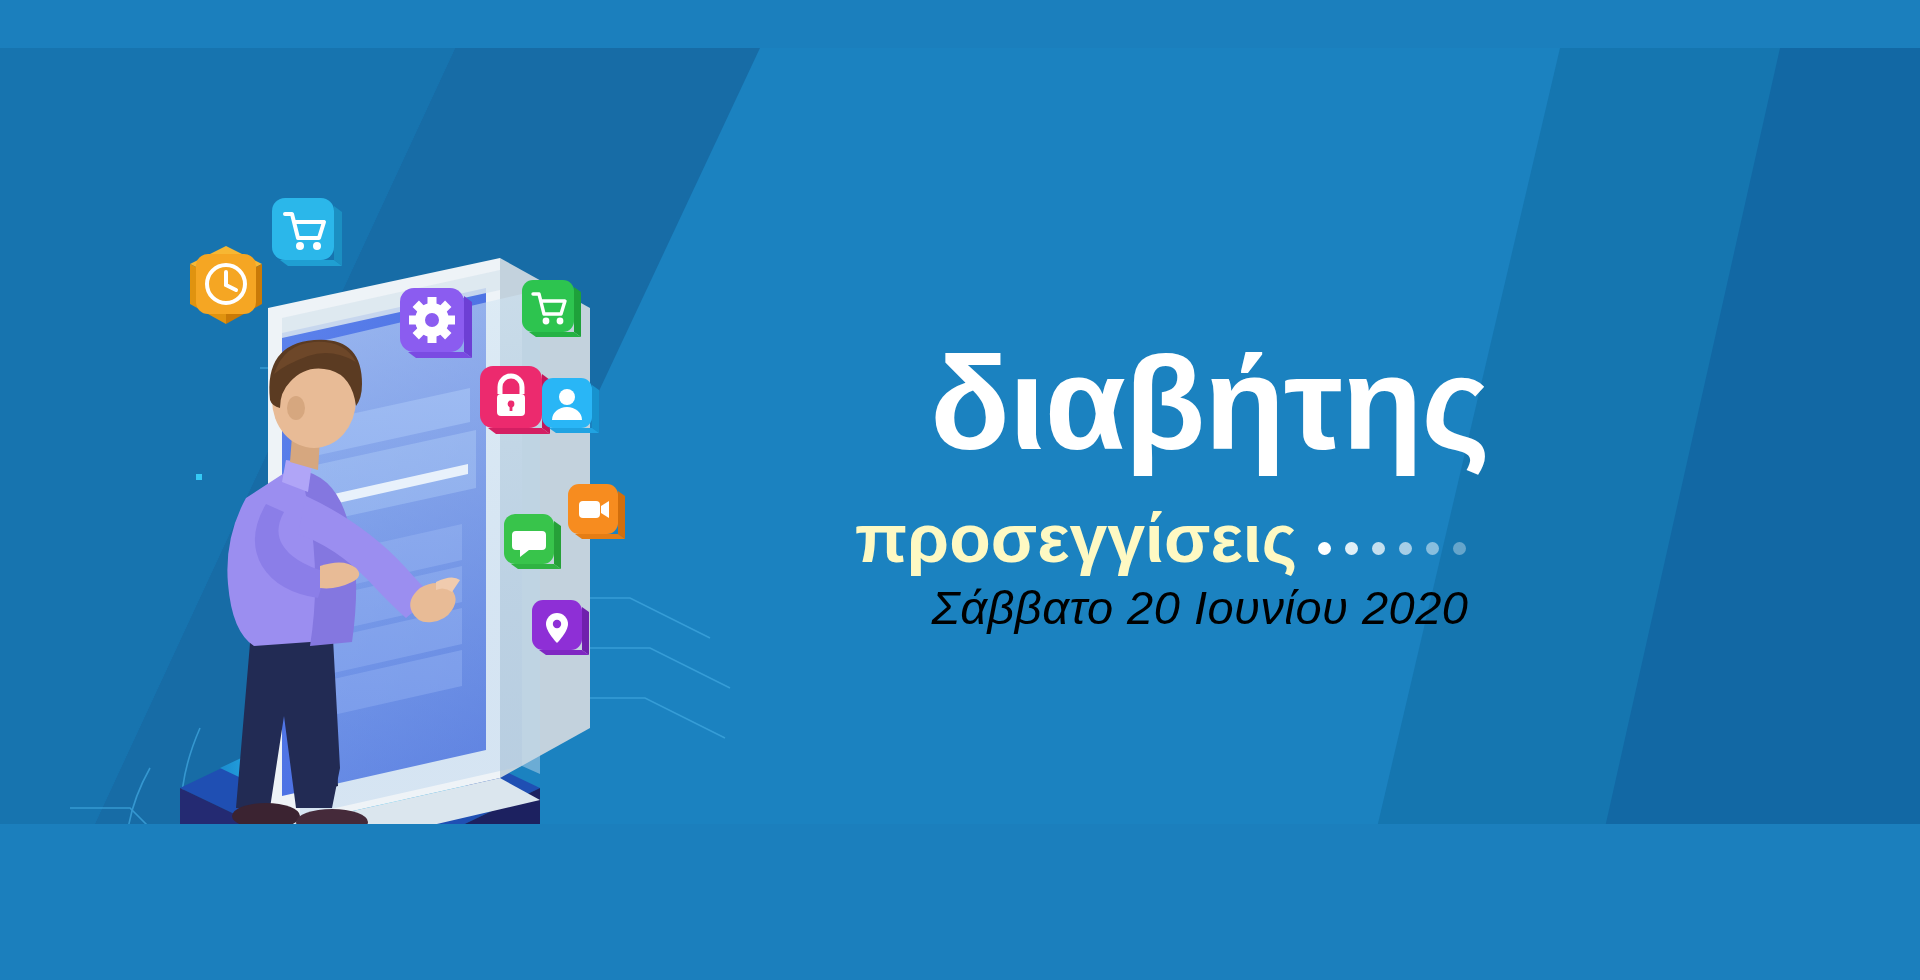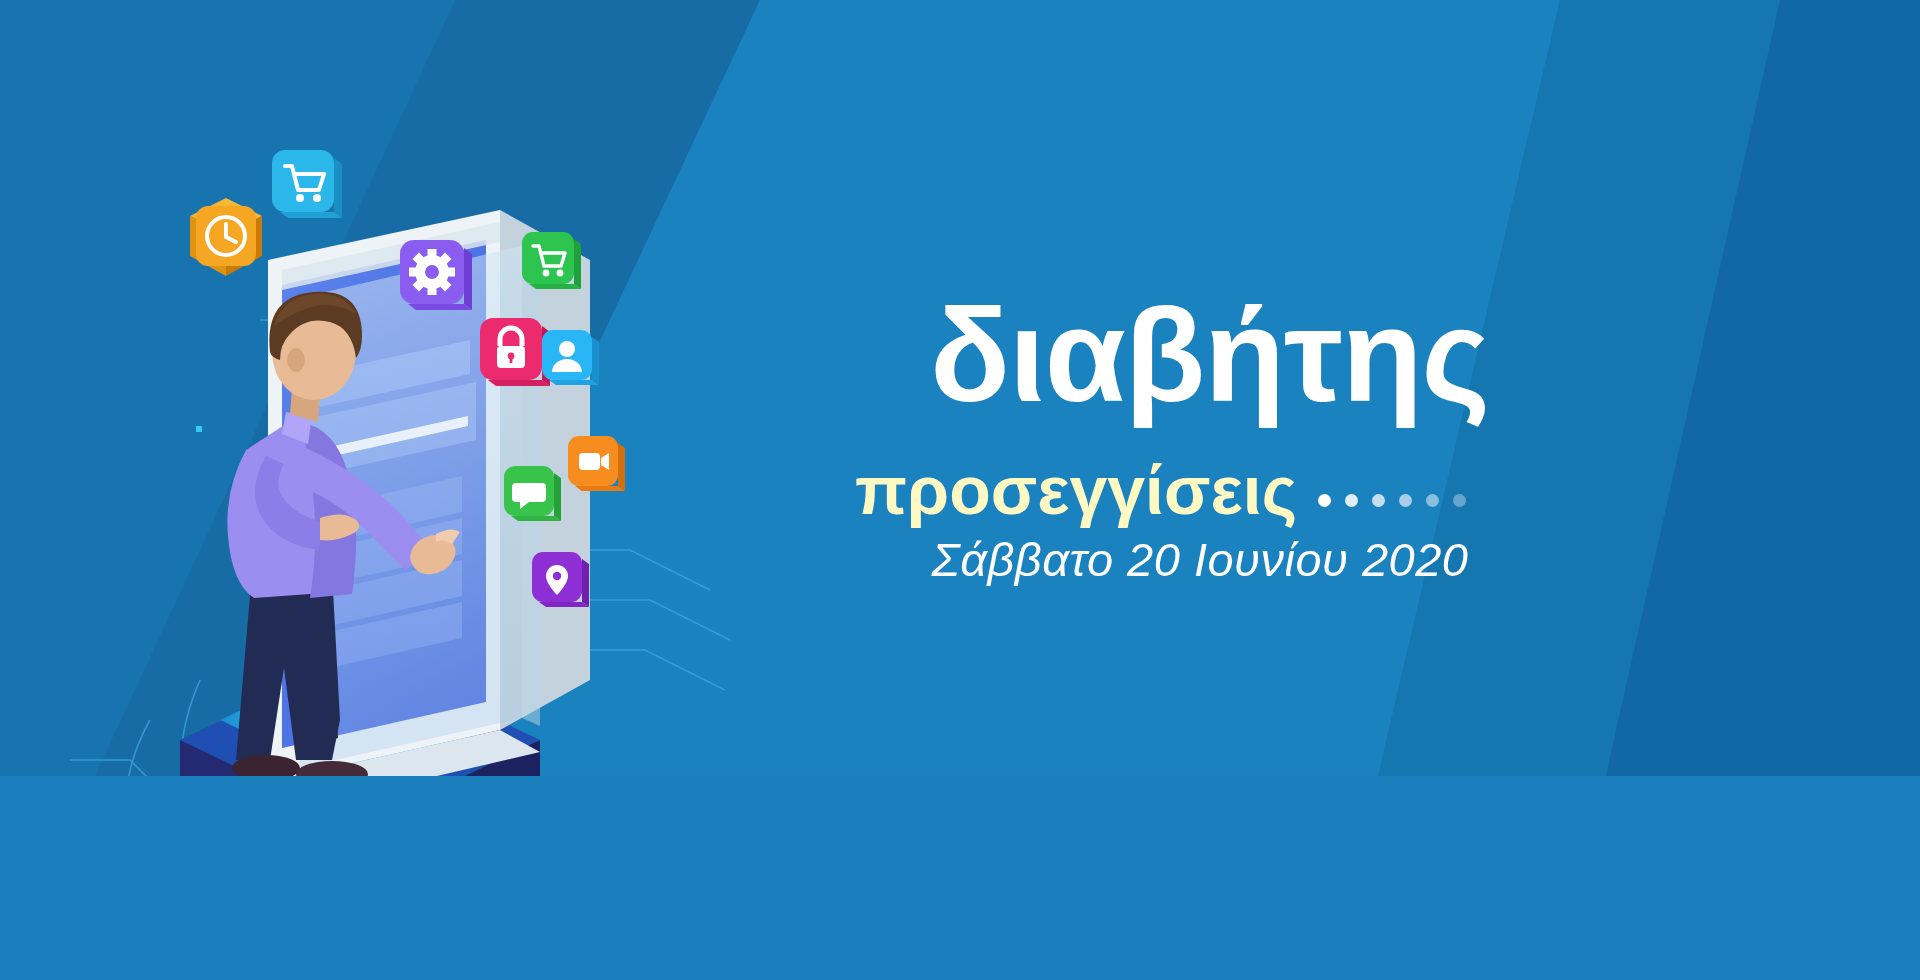--- a/index.html
+++ b/index.html
@@ -7,20 +7,21 @@
     width: 1920px; height: 980px;
     overflow: hidden;
     font-family: "Liberation Sans", sans-serif;
     background: #1b7fbd;
   }
   #banner {
     position: relative;
     width: 1920px; height: 776px;
     background: #1b82c0;
     overflow: hidden;
+    margin-top: 48px;
   }
   
   .wedge { position: absolute; top: 0; left: 0; width: 1920px; height: 980px; }
   .wedge svg { display: block; }
 
   
   #illustration {
     position: absolute;
     left: 70px; top: 120px;
     width: 700px; height: 790px;
@@ -76,21 +77,21 @@
     background: #ffffff;
   }
   .date-line {
     position: absolute;
     left: 50px; top: 252px;
     width: 780px;
     text-align: center;
     font-size: 47px;
     font-style: italic;
     font-weight: 300;
-    color: #ffffff;
+    color: #000000;
     letter-spacing: 0.5px;
     white-space: nowrap;
   }
 </style>
 </head>
 <body>
 
 <div id="banner">
 
   <div class="wedge">

